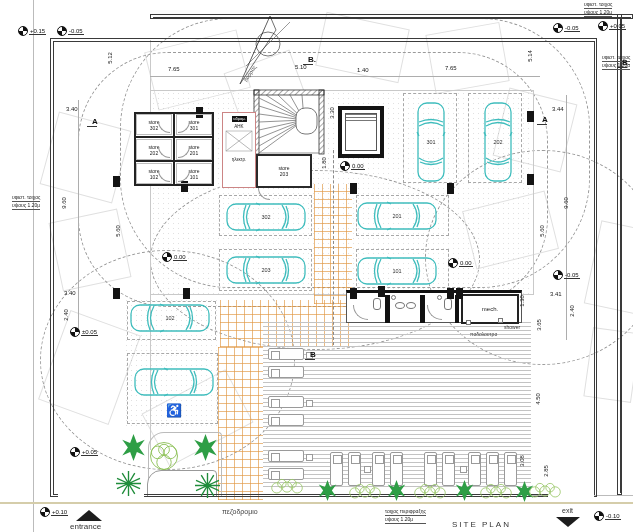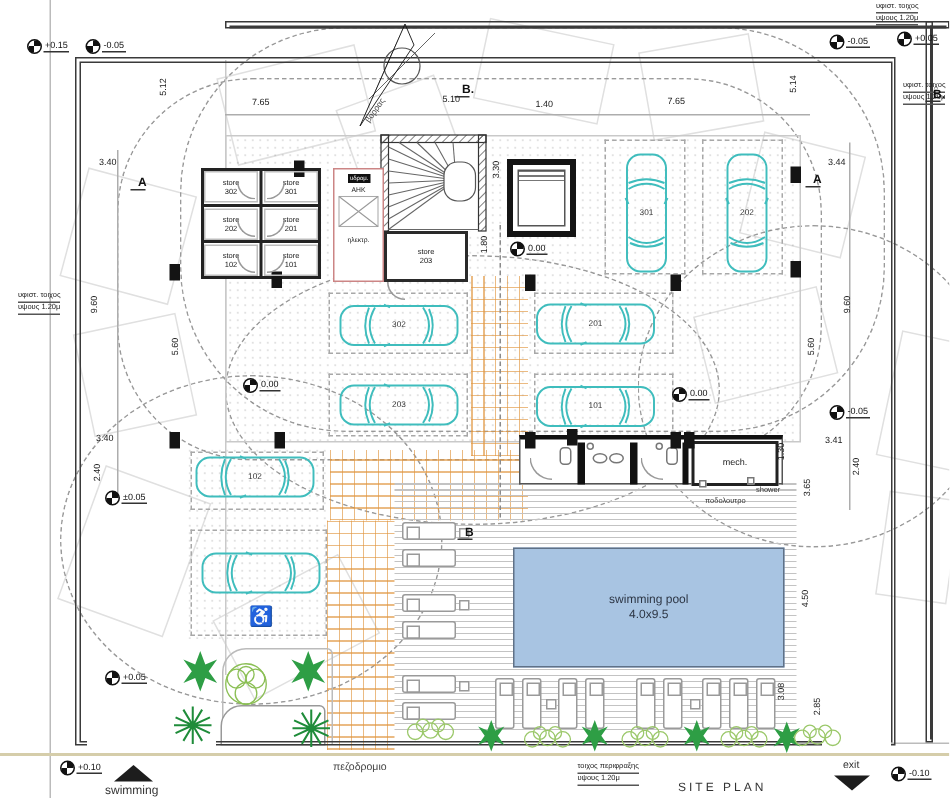--- a/index.html
+++ b/index.html
@@ -107,24 +107,20 @@
 
   <div class="dots" style="left:150px;top:90px;width:384px;height:205px;"></div>
   <div class="dots" style="left:124px;top:298px;width:96px;height:128px;border:none;"></div>
 
   <div class="tiles" style="left:314px;top:184px;width:38px;height:120px;"></div>
   <div class="tiles" style="left:220px;top:300px;width:132px;height:47px;"></div>
   <div class="tiles" style="left:218px;top:347px;width:45px;height:153px;"></div>
   <div class="cline" style="left:333px;top:150px;width:1px;height:195px;"></div>
 
   <div class="deck" style="left:263px;top:322px;width:268px;height:168px;"></div>
-  <div class="pool" style="left:342px;top:365px;width:181px;height:80px;">
-    <span>swimming pool</span>
-    <span>4.0x9.5</span>
-  </div>
 
   <div class="blk stores" style="left:134px;top:112px;width:80px;height:74px;"></div>
   <div class="sline" style="left:173px;top:112px;width:2px;height:74px;"></div>
   <div class="sline" style="left:134px;top:136px;width:80px;height:2px;"></div>
   <div class="sline" style="left:134px;top:160px;width:80px;height:2px;"></div>
 
   <div style="left:254px;top:90px;width:70px;height:64px;z-index:8;background:#fff;">
     <svg width="70" height="64" viewBox="0 0 70 64">
       <defs>
           <pattern id="hp" width="4" height="4" patternTransform="rotate(45)" patternUnits="userSpaceOnUse">
@@ -208,21 +204,21 @@
       <line x1="10" y1="52" x2="54" y2="8" stroke="#555" stroke-width=".6"></line>
       <polygon points="4,70 34,2 24,24" fill="#111"></polygon>
       <polygon points="4,70 34,2 40,16" fill="none" stroke="#111" stroke-width=".6"></polygon>
       <text transform="rotate(-55 12 62)" x="6" y="64" font-size="5.5" fill="#444">βορρας</text>
     </svg>
   </div>
 
   <div class="wheel" style="left:166px;top:403px;">♿</div>
 
   <div class="tri-up" style="left:76px;top:510px;"></div>
-  <div class="lbl" style="left:70px;top:522px;font-size:8px;">swimming</div>
+  <div class="lbl" style="left:70px;top:522px;font-size:8px;">entrance</div>
   <div class="tri-dn" style="left:556px;top:517px;"></div>
   <div class="lbl" style="left:562px;top:507px;font-size:7px;">exit</div>
   <div class="lbl" style="left:222px;top:508px;font-size:7px;color:#444;">πεζοδρομιο</div>
   <div class="title" style="left:452px;top:520px;">SITE PLAN</div>
 
   <div class="note" style="left:584px;top:1px;">
     <span>υφιστ. τοιχος</span>
     <span>υψους 1.20μ</span>
   </div>
   <div class="note" style="left:602px;top:54px;">

